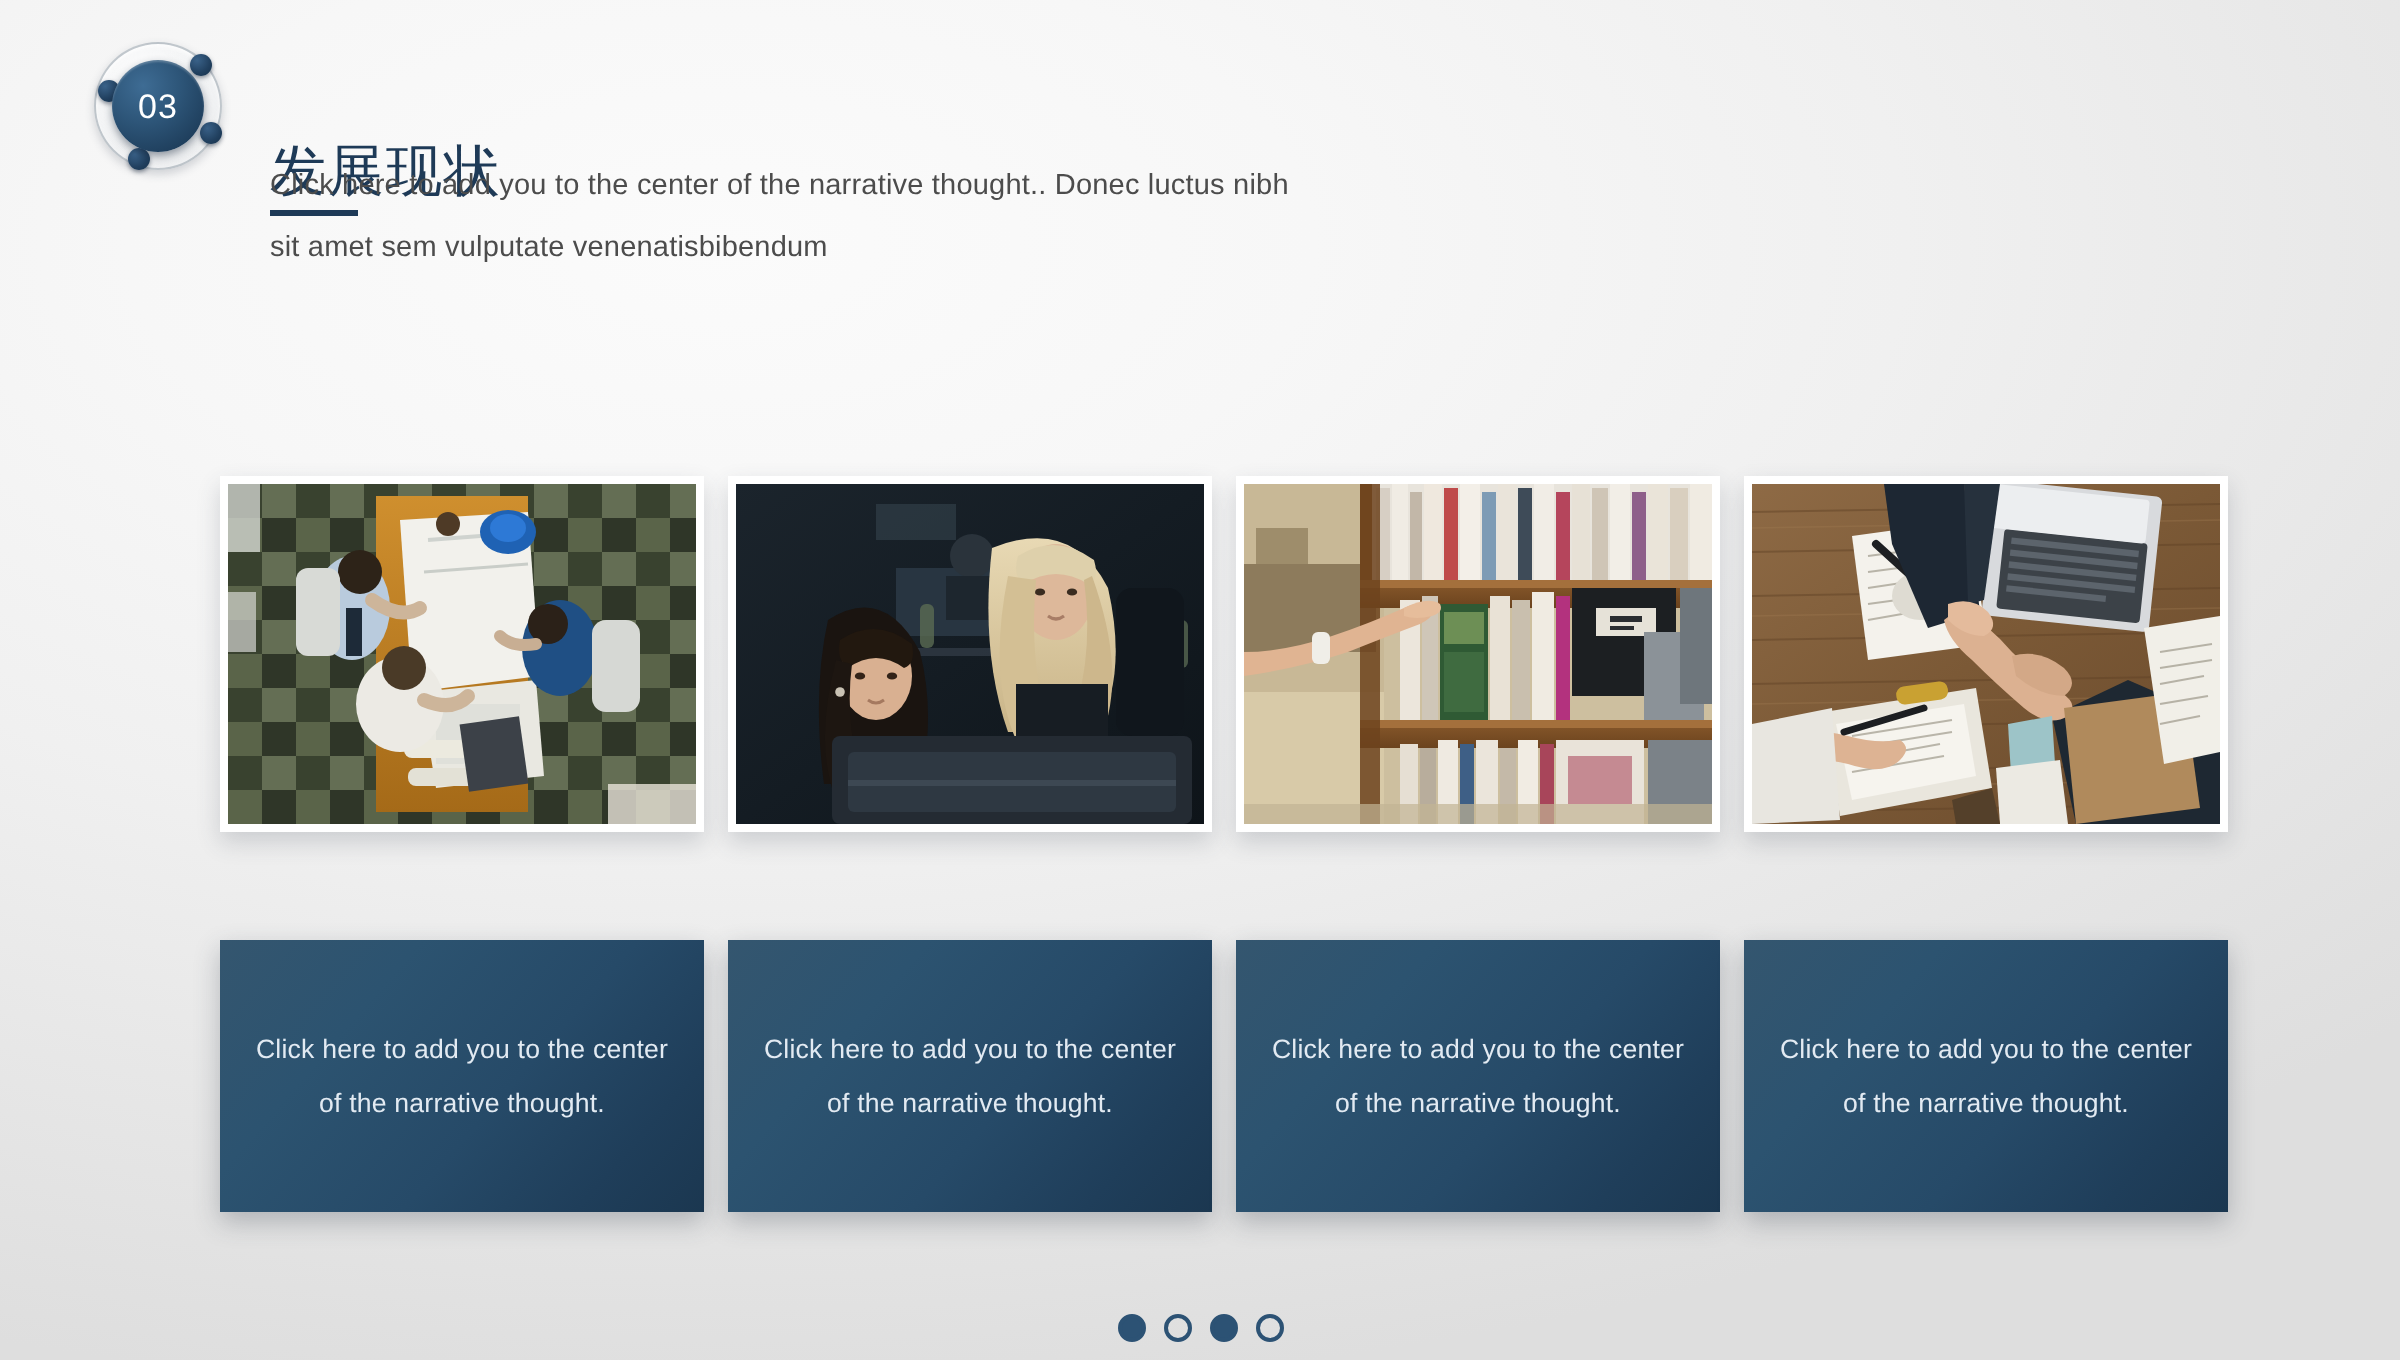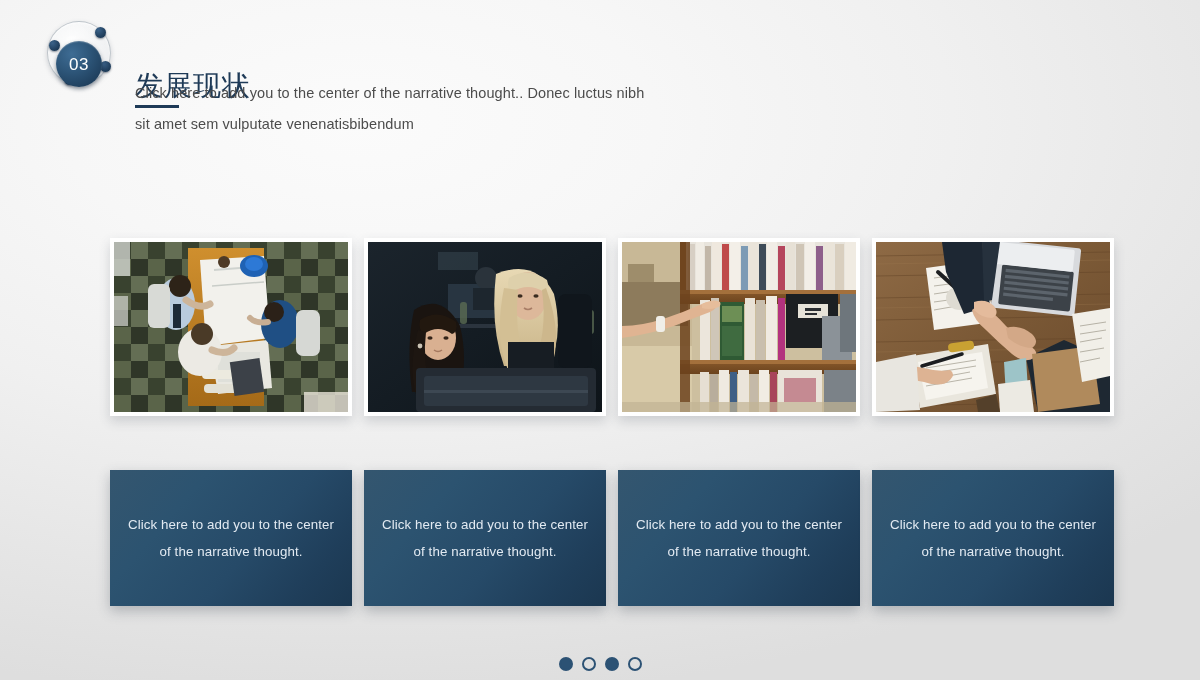--- a/index.html
+++ b/index.html
@@ -56,21 +56,21 @@
     border: 1px solid rgba(150,160,170,0.55);
     background: radial-gradient(circle at 38% 32%,
         rgba(255,255,255,0.85) 0%,
         rgba(238,240,242,0.6) 55%,
         rgba(214,218,222,0.45) 100%);
     box-shadow: 0 2px 5px rgba(60,70,85,0.22),
                 inset 0 1px 2px rgba(255,255,255,0.9);
   }
   .badge-core {
     position: absolute;
-    left: 13px; top: 24px;
+    left: 13px; top: 13px;
     width: 46px; height: 46px;
     border-radius: 50%;
     background: radial-gradient(circle at 34% 28%,
         #3e6c94 0%,
         #2d5578 42%,
         #1f3f5d 78%,
         #17324b 100%);
     box-shadow: 0 2px 4px rgba(20,35,55,0.45),
                 inset 0 1px 1px rgba(255,255,255,0.22);
     display: flex;

